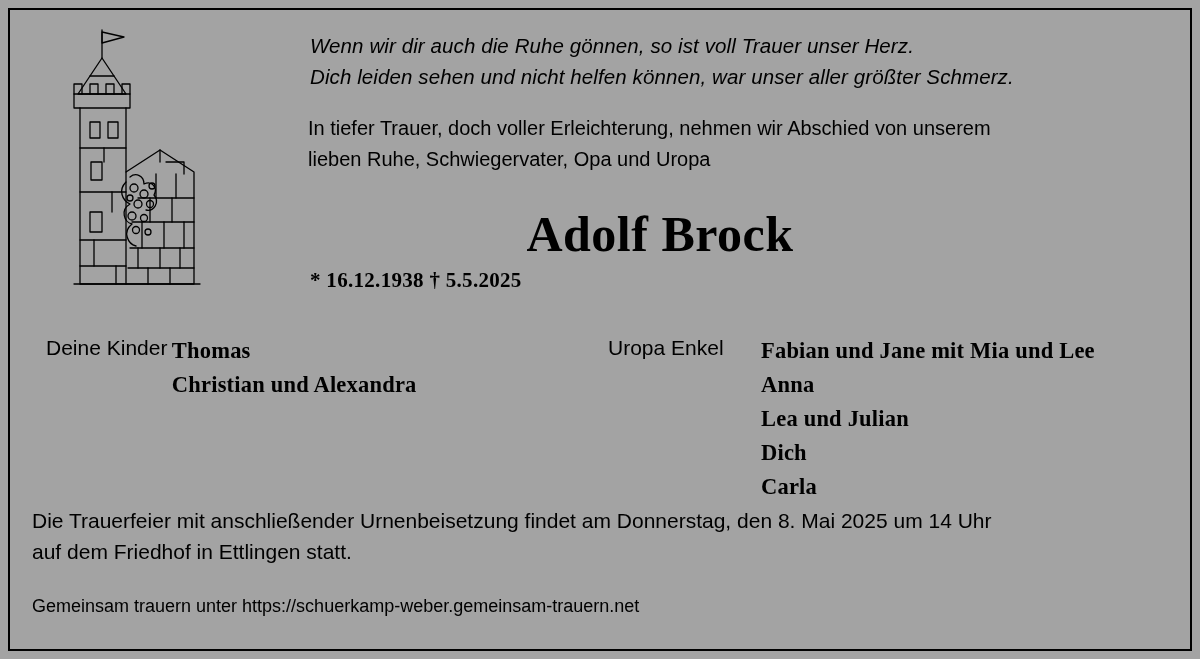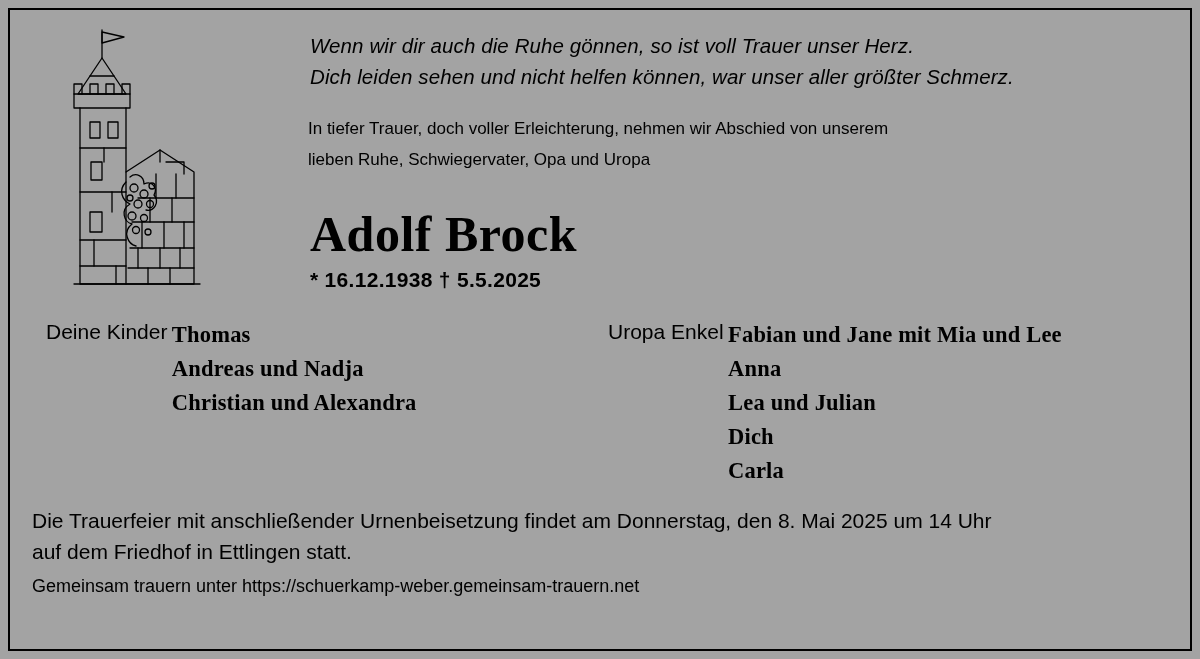--- a/index.html
+++ b/index.html
@@ -57,97 +57,98 @@
     letter-spacing: 0.1px;
   }
   .verse div { white-space: nowrap; }
 
   
   .intro {
     position: absolute;
     left: 308px;
     top: 113px;
     width: 830px;
-    font-size: 17px;
+    font-size: 20px;
     line-height: 31px;
   }
   .intro div { white-space: nowrap; }
 
   
   .name-block {
     position: absolute;
     left: 310px;
     top: 205px;
     width: 700px;
   }
   .deceased-name {
     font-family: "Liberation Serif", serif;
     font-weight: bold;
     font-size: 50px;
     line-height: 58px;
     letter-spacing: 0.5px;
+    text-align: center;
   }
   .dates {
-    font-family: Liberation Sans, sans-serif;
+    font-family: Liberation Serif, serif;
     font-weight: bold;
     font-size: 21px;
     line-height: 28px;
     margin-top: 3px;
     letter-spacing: 0.3px;
   }
 
   
   .family {
     position: absolute;
     left: 0;
     top: 318px;
     width: 1200px;
     height: 170px;
   }
   .fam-col {
     position: absolute;
-    top: 0;
+    top: 16px;
   }
   .fam-col.children { left: 46px; }
   .fam-col.grandchildren { left: 608px; }
   .fam-label {
     font-size: 21px;
     line-height: 28px;
     display: inline-block;
     vertical-align: top;
   }
   .fam-names {
     display: inline-block;
     vertical-align: top;
     font-family: "Liberation Serif", serif;
     font-weight: bold;
     font-size: 22.5px;
     line-height: 34px;
     letter-spacing: 0.2px;
   }
   .fam-col.children .fam-names { margin-left: 0; }
-  .fam-col.grandchildren .fam-names { }
+  .fam-col.grandchildren .fam-names { margin-left: 33px; }
   .fam-names div { white-space: nowrap; }
 
   
   .ceremony {
     position: absolute;
     left: 32px;
     top: 505px;
     width: 1140px;
     font-size: 21px;
     line-height: 31px;
   }
   .ceremony div { white-space: nowrap; }
 
   
   .footer {
     position: absolute;
     left: 32px;
-    top: 573px;
+    top: 593px;
     width: 1100px;
     font-size: 18px;
     line-height: 26px;
   }
 </style>
 </head>
 <body>
 
 <div id="obituary">
 
@@ -233,21 +234,20 @@
     <div class="deceased-name">Adolf Brock</div>
     <div class="dates">* 16.12.1938   † 5.5.2025</div>
   </div>
 
   <div class="family">
 
     <div class="fam-col children">
       <span class="fam-label">Deine Kinder</span>
       <span class="fam-names">
         <div>Thomas</div>
-        <div>Andreas und Nadja</div>
         <div>Christian und Alexandra</div>
       </span>
     </div>
 
     <div class="fam-col grandchildren">
       <span class="fam-label">Uropa Enkel</span>
       <span class="fam-names">
         <div>Fabian und Jane mit Mia und Lee</div>
         <div>Anna</div>
         <div>Lea und Julian</div>

